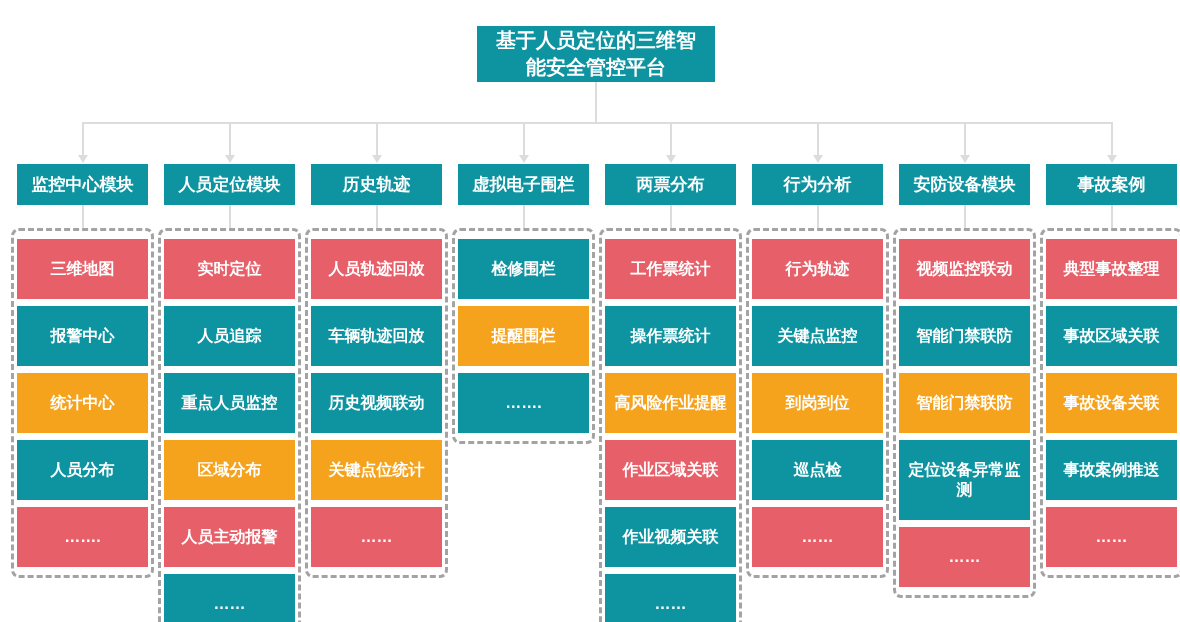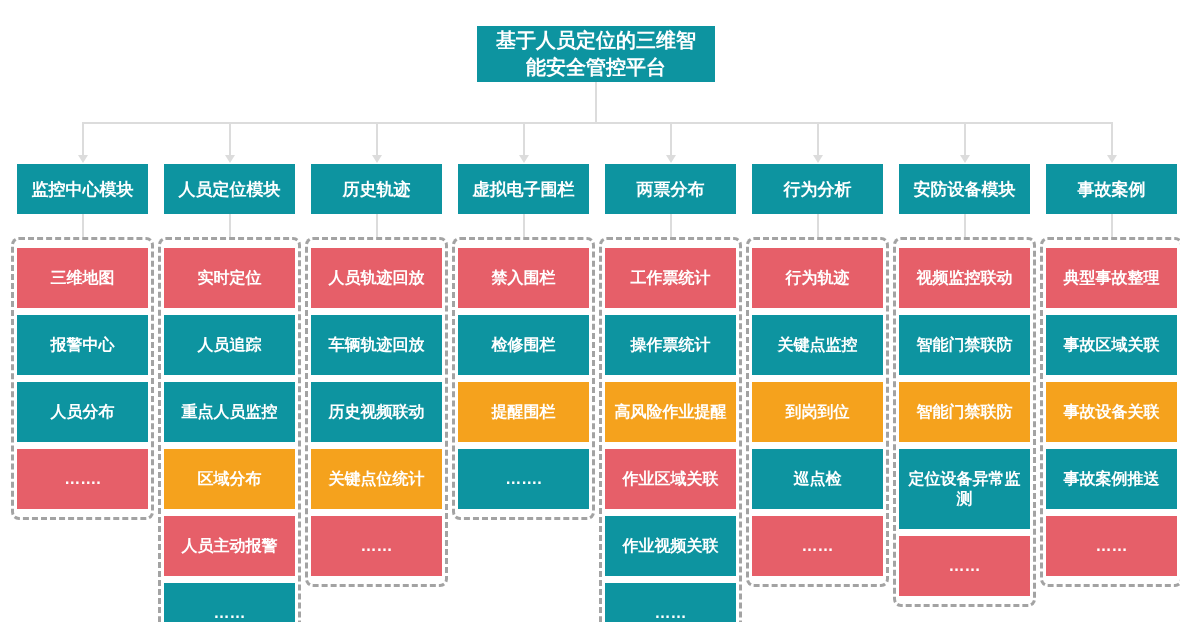--- a/index.html
+++ b/index.html
@@ -64,21 +64,21 @@
   }
   .arrowhead {
     position: absolute;
     left: calc(50% - 5px); top: -9px;
     width: 0; height: 0;
     border-left: 5px solid transparent;
     border-right: 5px solid transparent;
     border-top: 8px solid var(--connector);
   }
   .hdr {
-    height: 50px;
+    height: 41px;
     background: var(--teal);
     color: var(--text);
     font-size: 17px; font-weight: bold;
     display: flex; align-items: center; justify-content: center;
     text-align: center;
   }
   .link {
     width: 2px; height: 23px;
     background: var(--connector);
     align-self: center;
@@ -116,20 +116,21 @@
   <div class="hline"></div>
   <div class="cols">
       <div class="col">
         <div class="drop"></div>
         <div class="arrowhead"></div>
         <div class="hdr">监控中心模块</div>
         <div class="link"></div>
         <div class="tray">
           <div class="item red">三维地图</div>
           <div class="item teal">报警中心</div>
+          <div class="item orange">统计中心</div>
           <div class="item teal">人员分布</div>
           <div class="item red">…….</div>
         </div>
       </div>
       <div class="col">
         <div class="drop"></div>
         <div class="arrowhead"></div>
         <div class="hdr">人员定位模块</div>
         <div class="link"></div>
         <div class="tray">
@@ -153,21 +154,20 @@
           <div class="item orange">关键点位统计</div>
           <div class="item red">……</div>
         </div>
       </div>
       <div class="col">
         <div class="drop"></div>
         <div class="arrowhead"></div>
         <div class="hdr">虚拟电子围栏</div>
         <div class="link"></div>
         <div class="tray">
-          <div class="item red">禁入围栏</div>
           <div class="item teal">检修围栏</div>
           <div class="item orange">提醒围栏</div>
           <div class="item teal">…….</div>
         </div>
       </div>
       <div class="col">
         <div class="drop"></div>
         <div class="arrowhead"></div>
         <div class="hdr">两票分布</div>
         <div class="link"></div>

